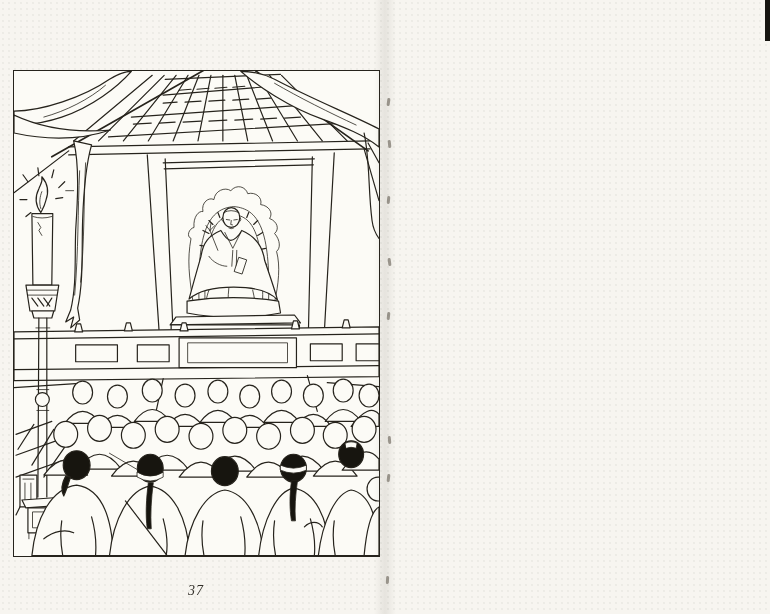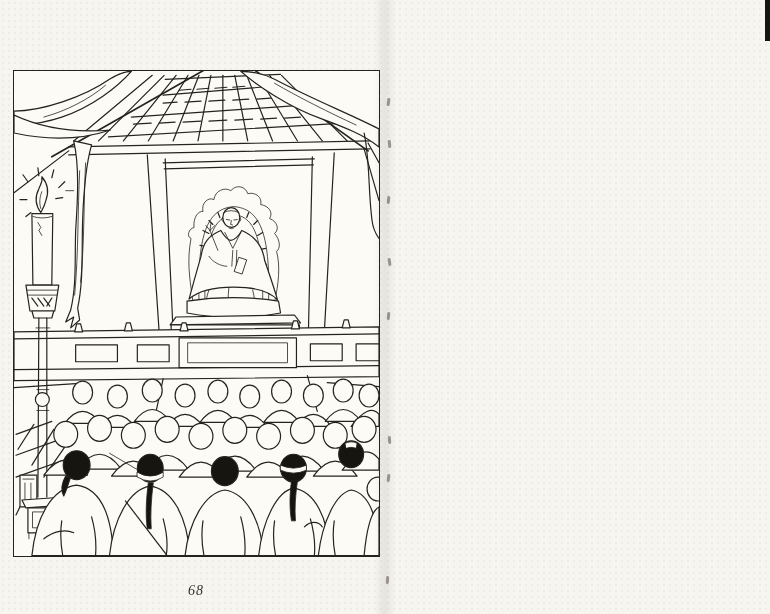--- a/index.html
+++ b/index.html
@@ -335,21 +335,21 @@
           <ellipse class="fk" cx="212" cy="402" rx="13.5" ry="14.5"></ellipse>
           <ellipse class="fk" cx="281" cy="399" rx="13" ry="14"></ellipse>
           <path class="fw thin" d="M268,396 Q281,402 294,396 L294,401 Q281,407 268,401 Z"></path>
           <path class="fk thin" d="M279,412 C277,426 277,440 279,452 L283,452 C282,439 283,426 285,412 Z"></path>
           <ellipse class="fk" cx="339" cy="385" rx="12.5" ry="13.5"></ellipse>
           <path class="fw thin" d="M333,374 Q339,371 345,374 L344,379 Q339,377 334,379 Z"></path>
           <ellipse class="fw" cx="366" cy="420" rx="11" ry="12"></ellipse>
         </g>
       </svg>
     </div>
-    <div class="page-number pn-left">68</div>
+    <div class="page-number pn-left">37</div>
   </div>
 
   <div class="page page-right">
     
     
   </div>
 
   <div class="gutter"></div>
   <div class="scan-mark" style="left:387px; top:98px;  transform:rotate(8deg);"></div>
   <div class="scan-mark" style="left:388px; top:140px; transform:rotate(-6deg);"></div>

